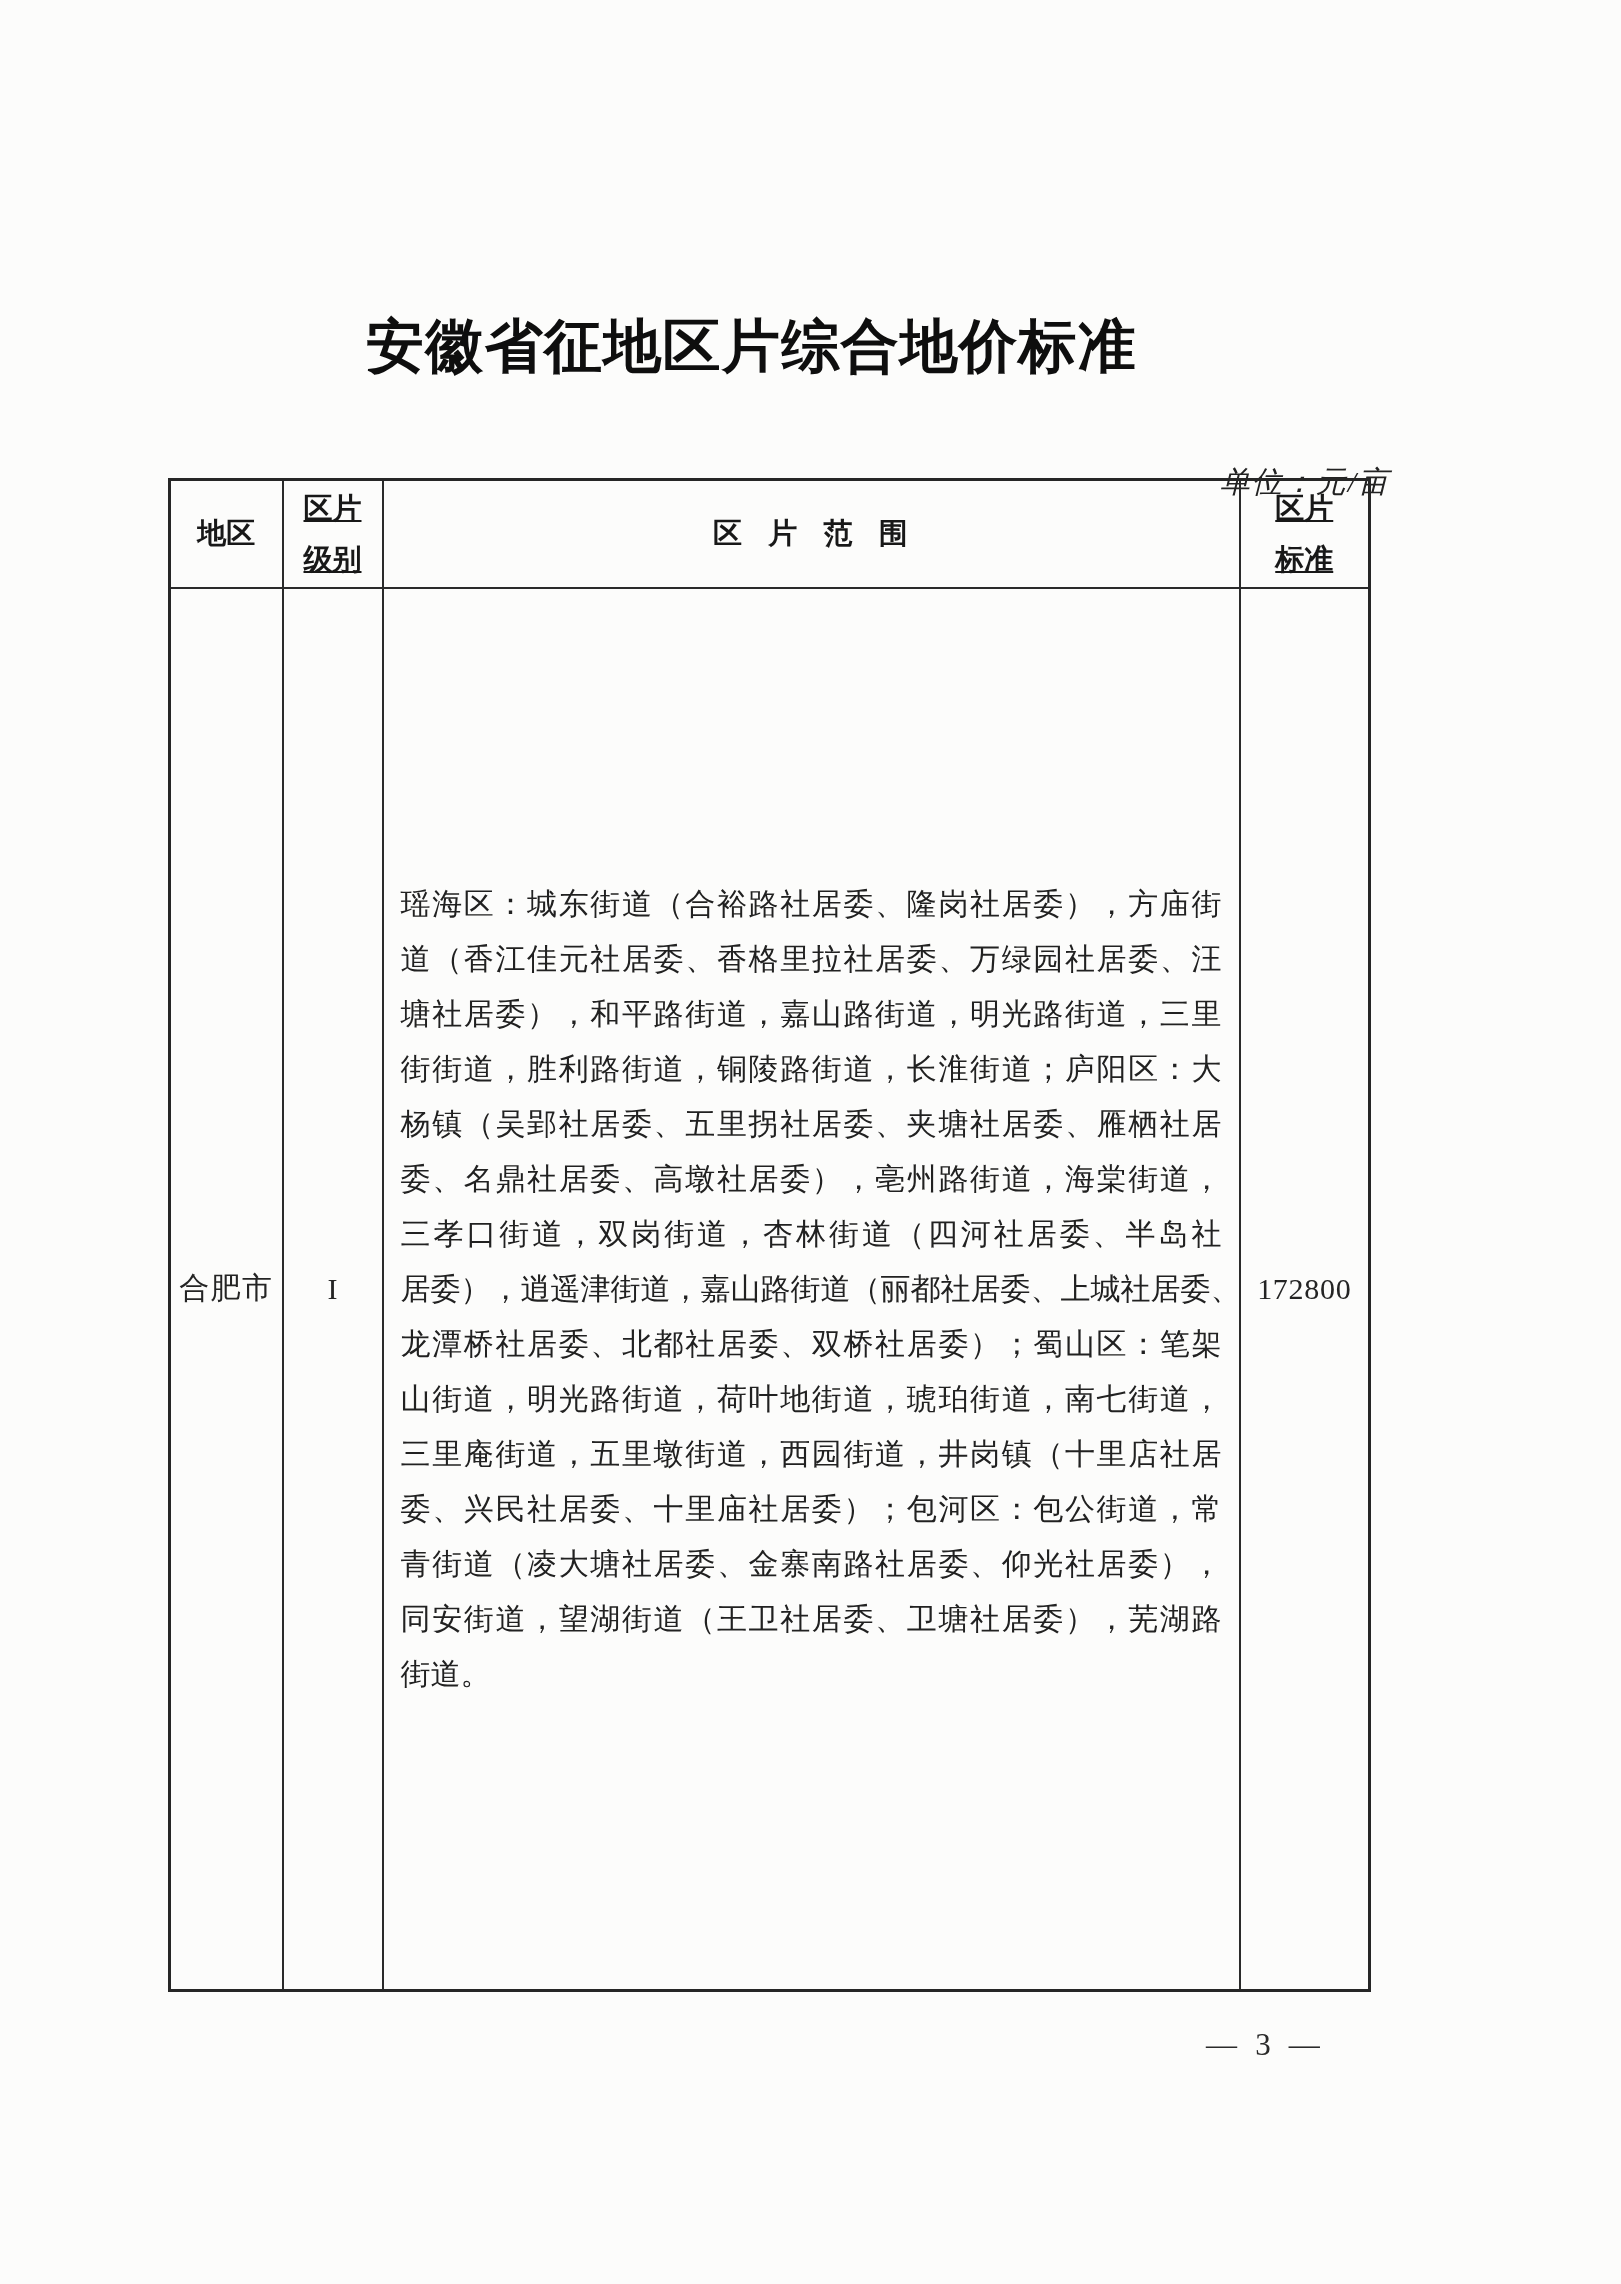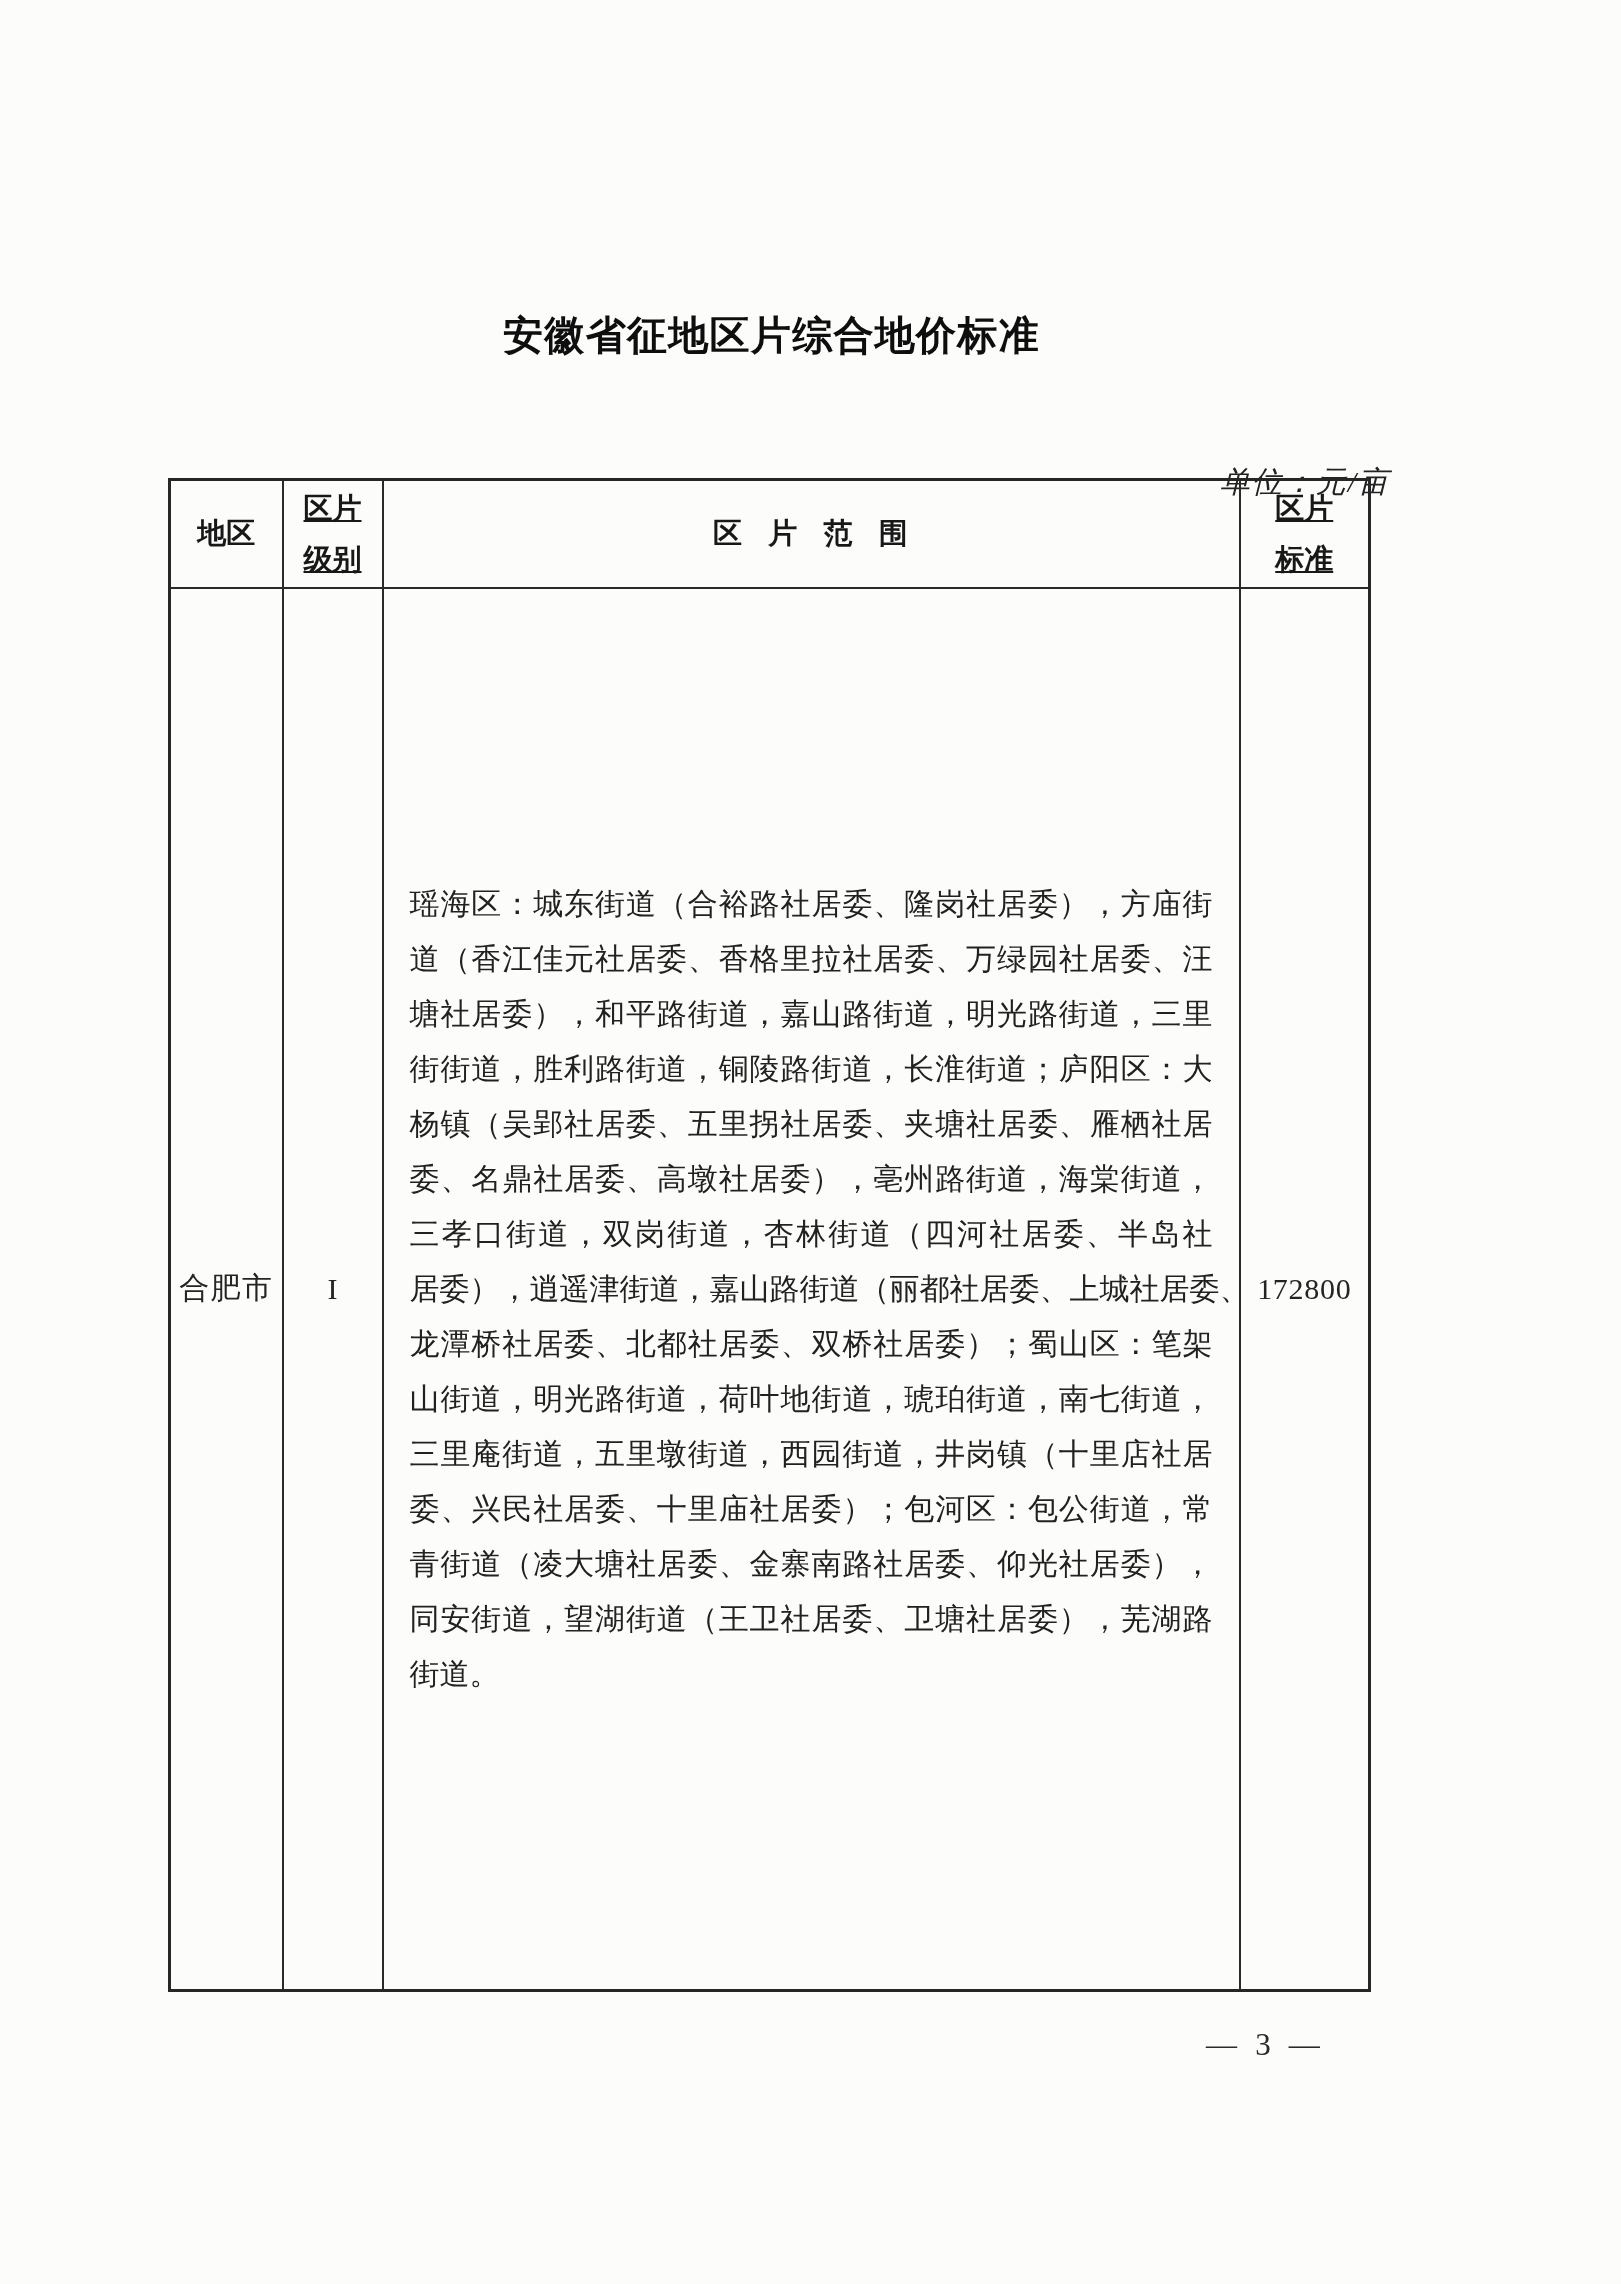--- a/index.html
+++ b/index.html
@@ -9,24 +9,24 @@
     width: 1622px;
     height: 2284px;
     background: #fcfcfb;
     font-family: "Liberation Serif", "DejaVu Serif", serif;
     color: #1e1e1e;
     overflow: hidden;
   }
   .doc-title {
     position: absolute;
     top: 308px;
-    left: 172px;
+    left: 152px;
     width: 1199px;
     text-align: center;
-    font-size: 40px;
+    font-size: 58px;
     font-weight: 700;
     letter-spacing: 1.3px;
     color: #0e0e0e;
     font-family: "Liberation Serif", "DejaVu Serif", serif;
   }
   .unit-label {
     position: absolute;
     top: 422px;
     left: 168px;
     width: 1222px;
@@ -64,21 +64,21 @@
   .th-range span { word-spacing: 15.6px; letter-spacing: 1.3px; }
   .price-table td {
     font-size: 30px;
     color: #242424;
     text-align: center;
   }
   .cell-region { letter-spacing: 1.3px; }
   .cell-level { font-size: 31px; }
   .cell-range {
     text-align: left;
-    padding: 0 26px;
+    padding: 0 17px;
   }
   .range-line {
     font-size: 30px;
     line-height: 55px;
     height: 55px;
     white-space: nowrap;
     text-align: justify;
     text-align-last: justify;
     color: #212121;
   }

